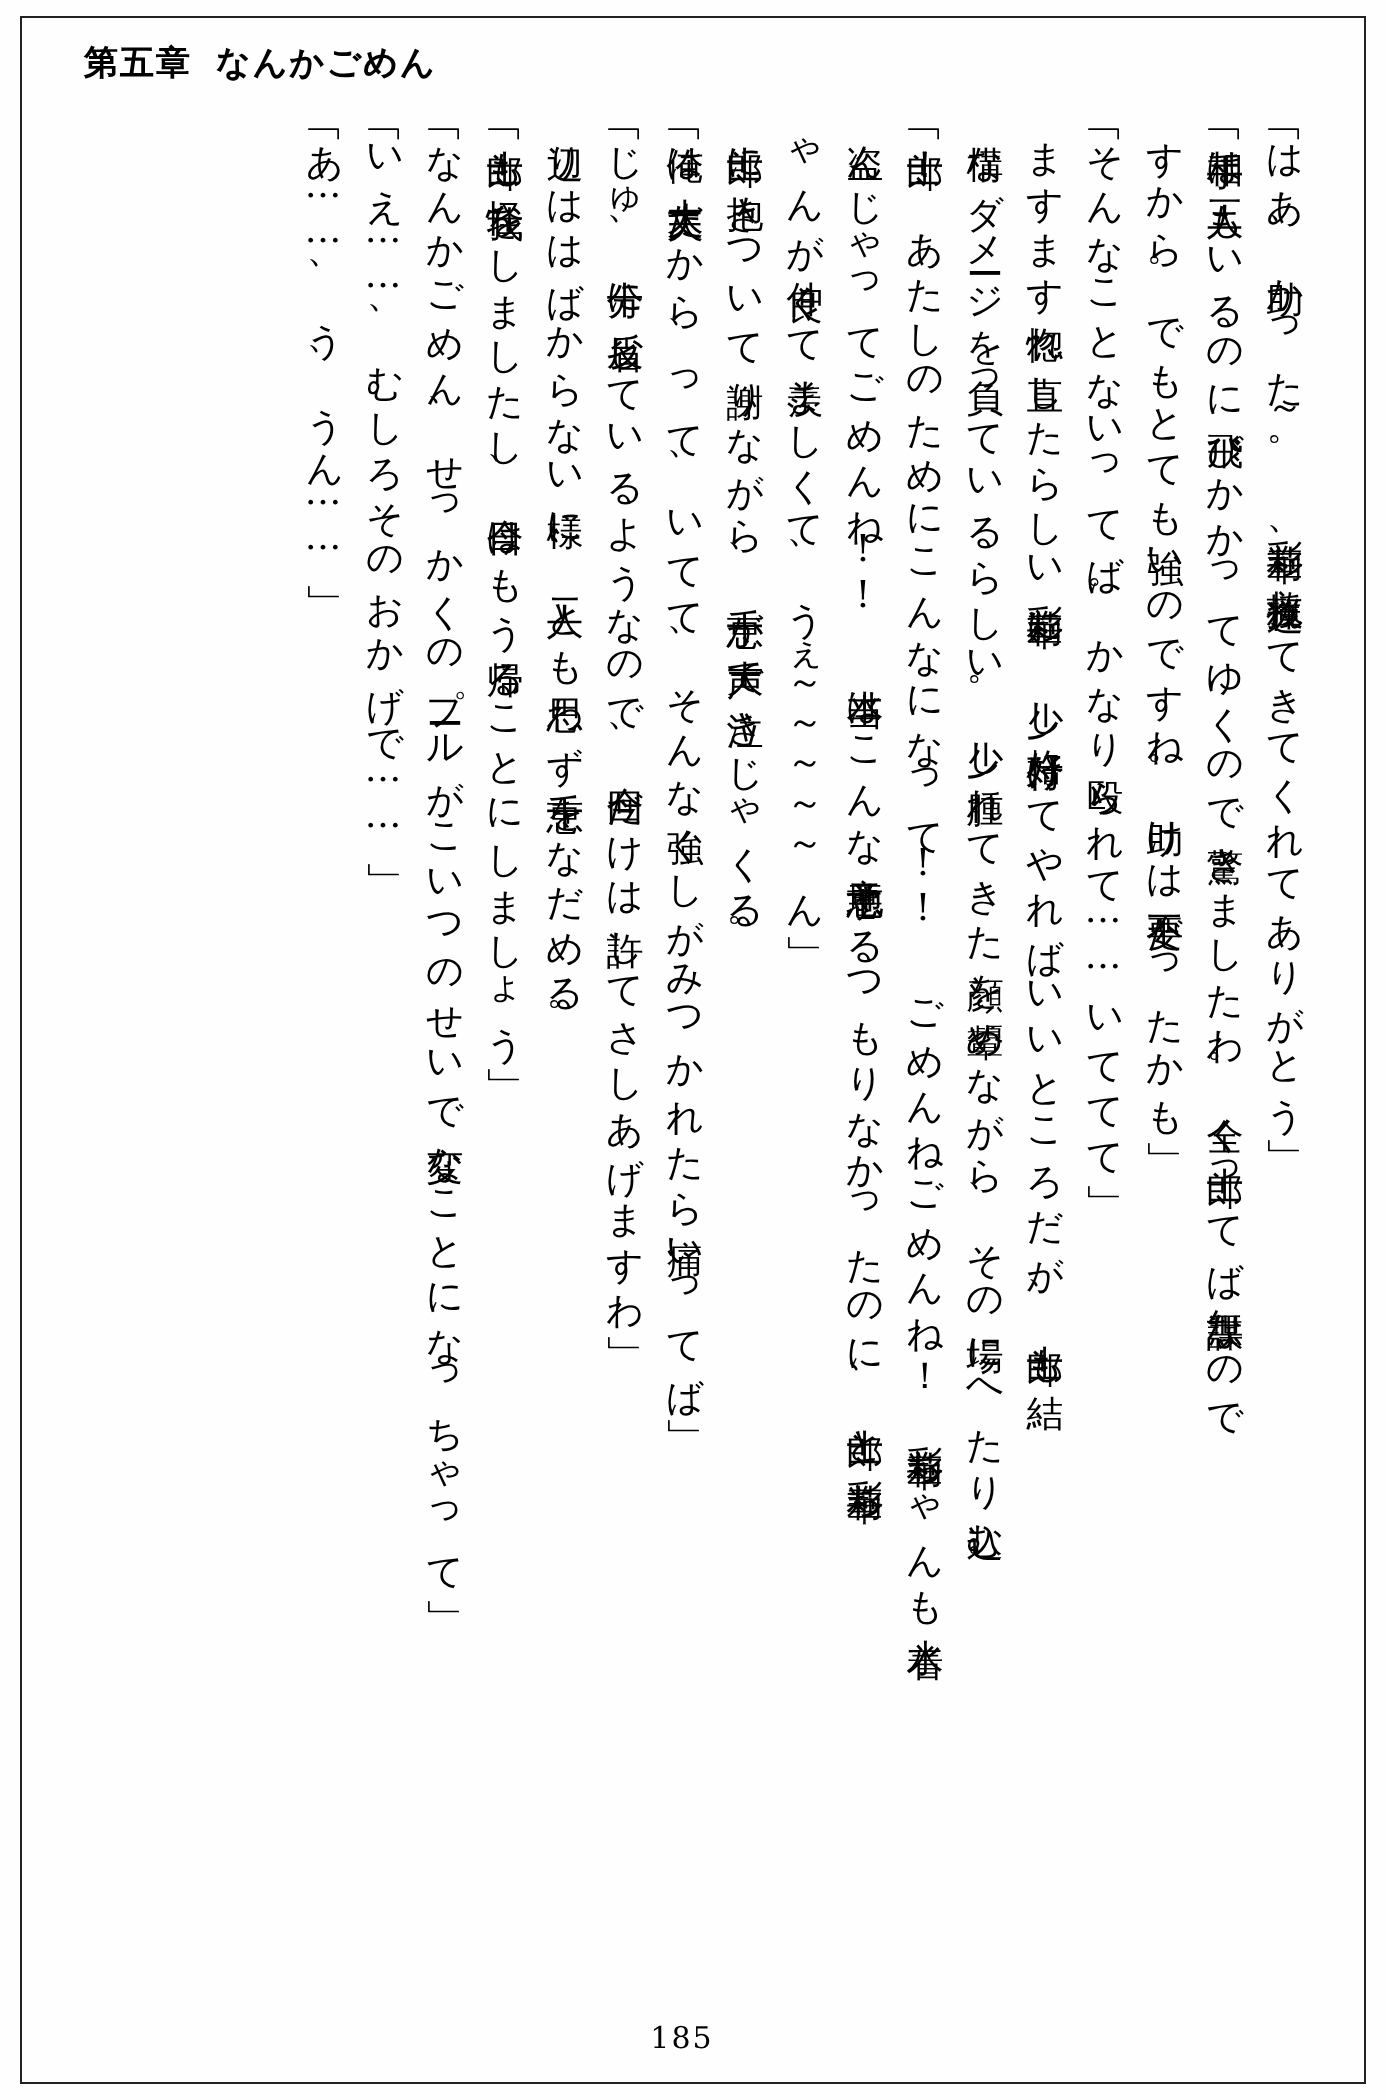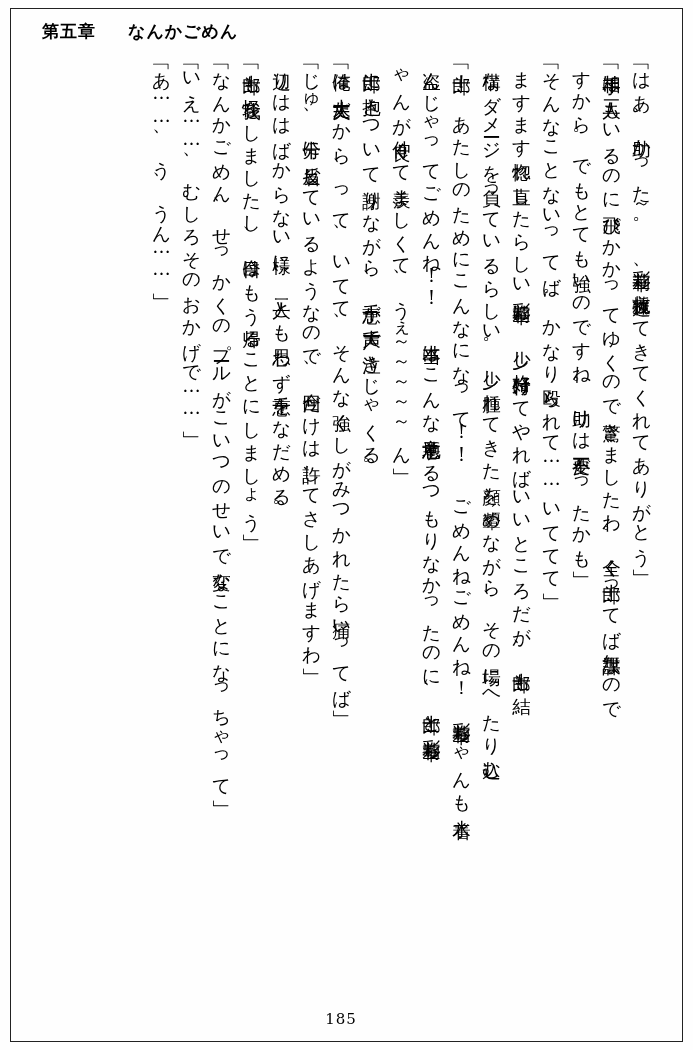--- a/index.html
+++ b/index.html
@@ -37,21 +37,21 @@
     width: 560px;
     height: 30px;
     display: flex;
     align-items: center;
     font-size: 17px;
     letter-spacing: 1px;
     font-weight: 600;
     white-space: nowrap;
   }
   #chapter-header .chap-num {
-    margin-right: 32px;
+    margin-right: 12px;
   }
   
   #body-text {
     position: absolute;
     left: 38px;
     top: 58px;
     width: 612px;
     height: 900px;
     display: flex;
     flex-direction: row-reverse;

